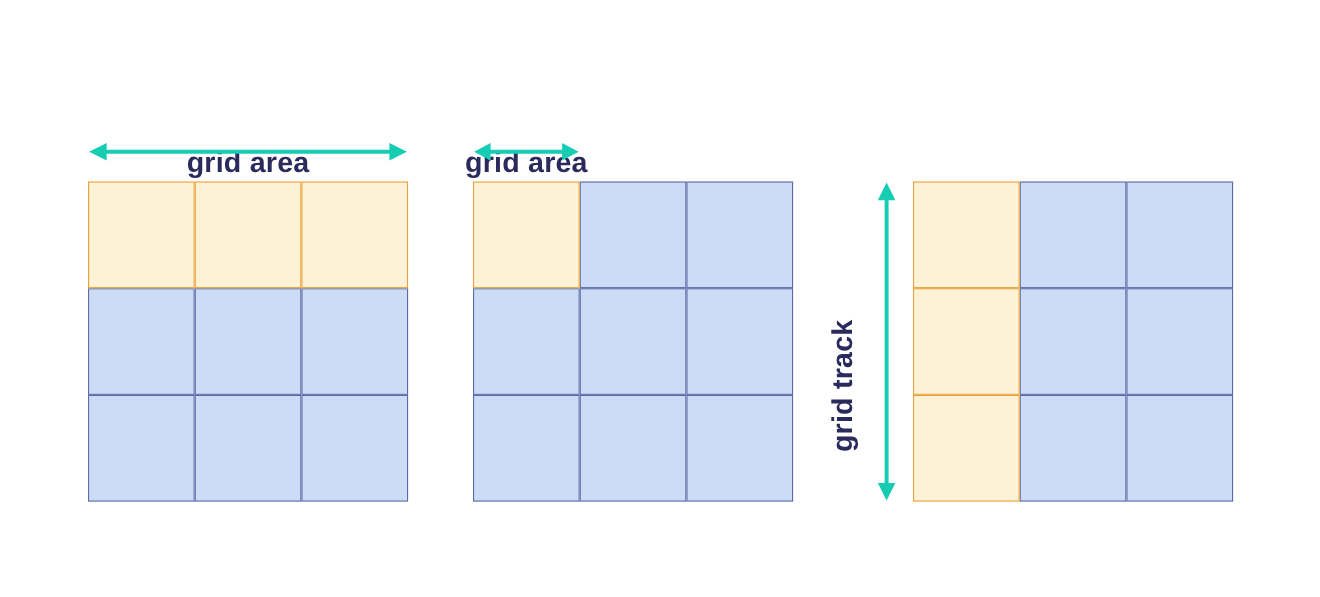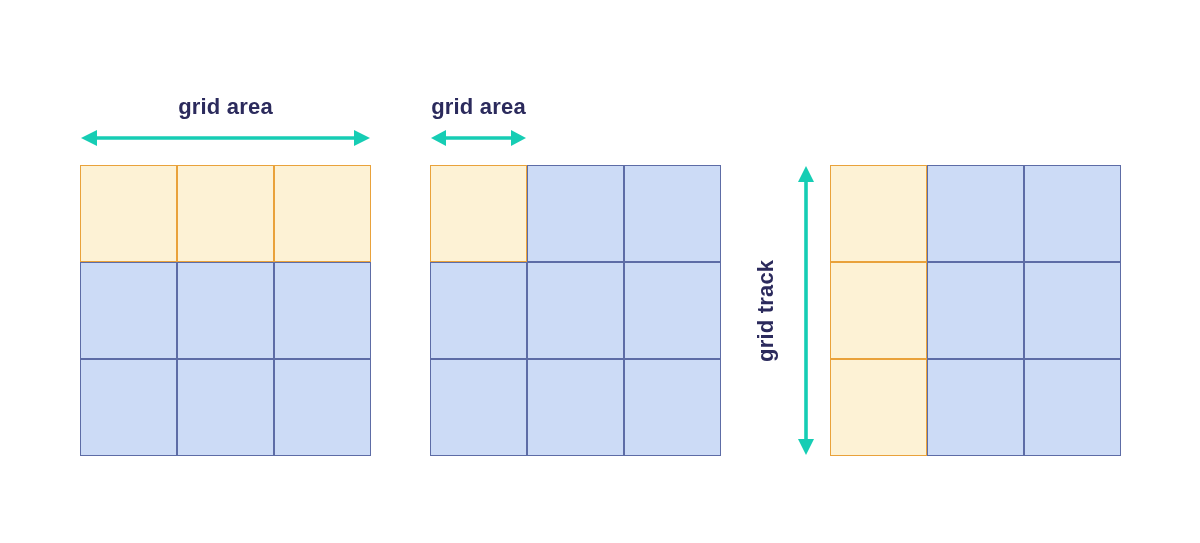--- a/index.html
+++ b/index.html
@@ -3,23 +3,23 @@
 <meta charset="utf-8">
 <style>
   html,body{margin:0;padding:0;background:#ffffff;}
   body{
     width:1200px;height:543px;position:relative;overflow:hidden;
     font-family:"Liberation Sans","DejaVu Sans",sans-serif;
   }
   .canvas{position:absolute;inset:0;}
   .fig-label{
     position:absolute;
-    font-size:22px;font-weight:bold;color:var(--label-color);
+    font-size:26px;font-weight:bold;color:var(--label-color);
     display:flex;align-items:center;justify-content:center;
-    white-space:nowrap;letter-spacing:0.2px;
+    white-space:nowrap;letter-spacing:0.2px;margin-top:40px;
   }
   .fig-label.vertical{
     writing-mode:vertical-rl;transform:rotate(180deg);
   }
   .arrow{position:absolute;color:var(--teal);}
   .grid{
     position:absolute;
     display:grid;
     grid-template-columns:repeat(3,97px);
     grid-auto-rows:97px;

